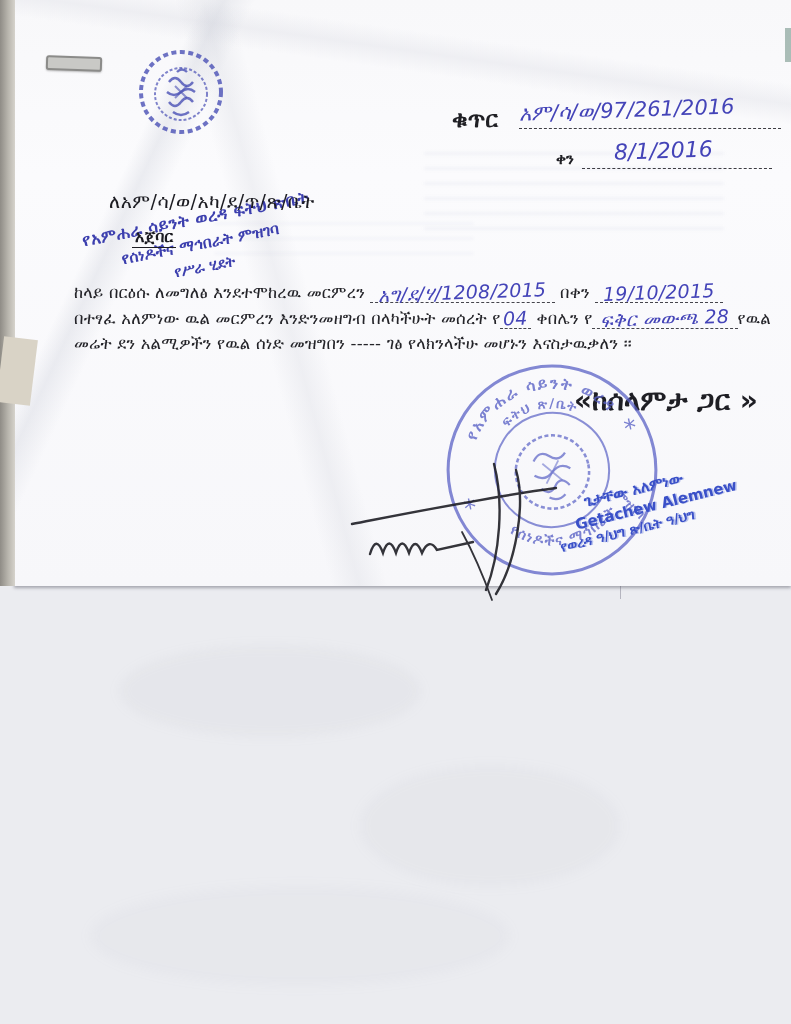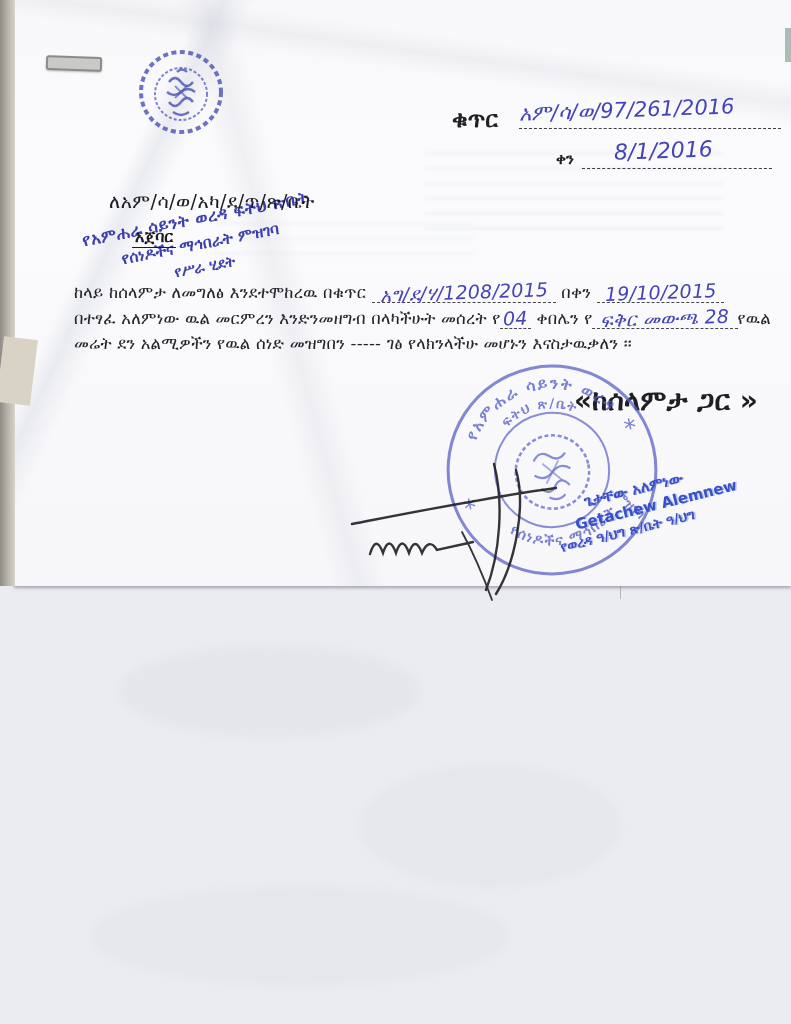--- a/index.html
+++ b/index.html
@@ -104,21 +104,21 @@
     <div style="position:absolute;left:600px;top:138px;font-size:22px;">
       <span class="hw">8/1/2016</span>
     </div>
     <div class="date-line" style="left:568px;top:142px;width:190px;height:26px;"></div>
 
     <div class="to-line">ለአም/ሳ/ወ/አካ/ደ/ጥ/ጽ/ቤት</div>
     <div class="place">አጀባር</div>
 
 
     <div class="body-line" style="top:282px;">
-      <span>ከላይ ከሰላምታ ለመግለፅ እንደተሞከረዉ በቁጥር</span>
+      <span>ከላይ በርዕሱ ለመግለፅ እንደተሞከረዉ መርምረን</span>
       <span class="hw-slot"><span class="hw">አግ/ደ/ሃ/1208/2015</span></span>
       <span>በቀን</span>
       <span class="hw-slot"><span class="hw">19/10/2015</span></span>
     </div>
     <div class="body-line" style="top:308px;">
       <span>በተፃፈ አለምነው ዉል መርምረን እንድንመዘግብ በላካችሁት መሰረት የ</span><span class="hw-slot" style="padding:0 3px;"><span class="hw">04</span></span>
       <span>ቀበሌን የ</span><span class="hw-slot"><span class="hw">ፍቅር መውጫ 28</span></span><span>የዉል</span>
     </div>
     <div class="body-line" style="top:334px;">መሬት ደን አልሚዎችን የዉል ሰነድ መዝግበን ----- ገፅ የላክንላችሁ መሆኑን እናስታዉቃለን ፡፡</div>
 

